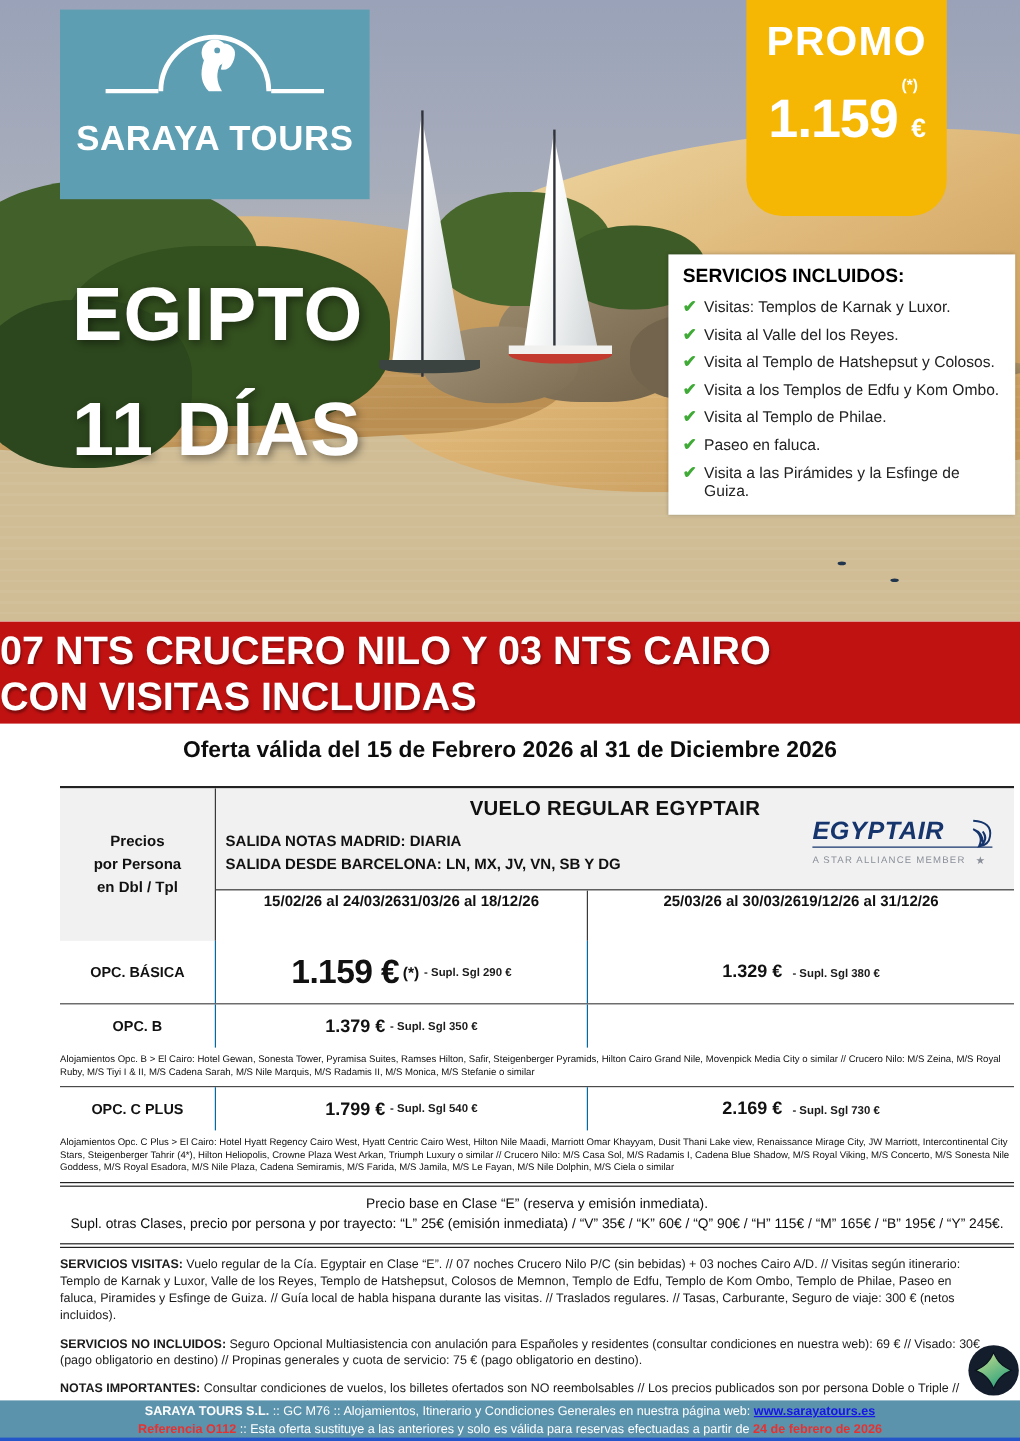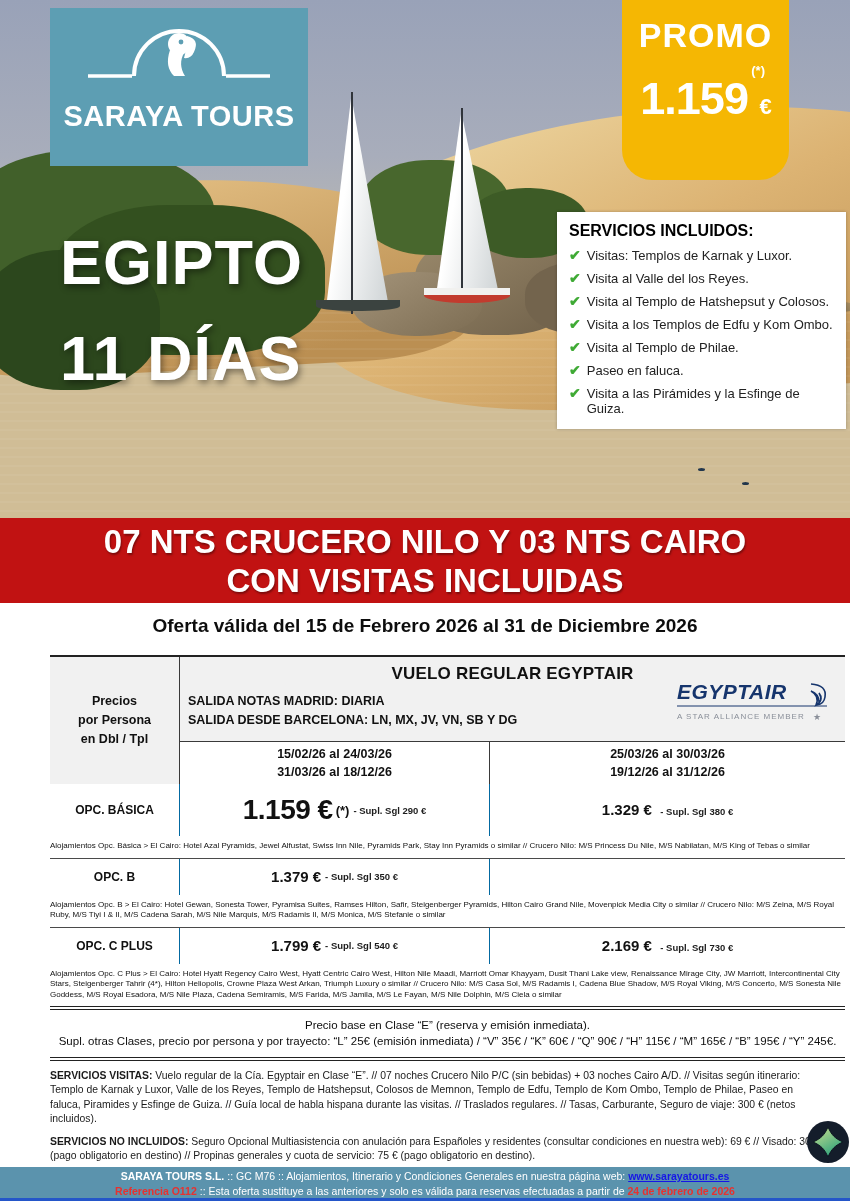--- a/index.html
+++ b/index.html
@@ -62,41 +62,41 @@
 
   
   .services { position:absolute; left:557px; top:212px; width:289px; height:217px; background:#fff;
               padding:10px 12px 8px 12px; box-shadow:0 0 3px rgba(0,0,0,.25); }
   .services-title { font-size:16px; font-weight:700; color:#000; margin-bottom:6px; }
   .svc-item { display:flex; align-items:baseline; font-size:13px; color:#222; margin:7px 0; }
   .svc-check { color:#3faa35; font-size:14px; margin-right:6px; font-weight:700; }
 
   
   .banner { position:absolute; left:0; top:518px; width:850px; height:85px; background:#c11212;
-            color:#fff; text-align:center; font-weight:700; font-size:33px; line-height:39px;
+            color:#fff; font-weight:700; font-size:33px; line-height:39px;
             padding-top:4px; text-shadow:1px 2px 2px rgba(0,0,0,.35); letter-spacing:0; }
 
   
   .validity { position:absolute; left:0; top:615px; width:850px; text-align:center;
               font-size:19px; font-weight:700; color:#0d0d0d; }
 
   
   .table-area { position:absolute; left:50px; top:655px; width:795px; color:#111; }
   .tbl { border-top:2px solid #222; }
   .tbl-head { display:flex; }
   .cell-left { width:130px; background:#f1f1f1; border-right:1px solid #3a3a3a; height:127px;
                display:flex; flex-direction:column; justify-content:center; align-items:center;
                font-weight:700; font-size:12.5px; line-height:19px; text-align:center; }
   .head-right { width:665px; }
   .head-title-block { height:85px; background:#f1f1f1; border-bottom:1px solid #3a3a3a; position:relative; }
   .head-title { text-align:center; font-size:17px; font-weight:700; padding-top:7px; letter-spacing:.2px; }
   .salida { font-size:12.5px; font-weight:700; line-height:17px; padding-left:8px; margin-top:9px; }
   .egyptair { position:absolute; right:10px; top:24px; width:160px; text-align:right; }
   .dates-row { display:flex; height:42px; }
-  .date-col { display:flex; flex-direction:column; justify-content:center; text-align:center;
+  .date-col { display:flex; justify-content:center; text-align:center;
               font-size:12.5px; font-weight:700; line-height:18px; }
   .date-col.a { width:310px; border-right:1px solid #3a3a3a; }
   .date-col.b { width:355px; }
   .opt-row { display:flex; align-items:center; }
   .opt-row .c1 { width:130px; text-align:center; font-weight:700; font-size:12px; }
   .opt-row .c2 { width:310px; text-align:center; }
   .opt-row .c1, .opt-row .c2 { align-self:stretch; display:flex; align-items:center; justify-content:center;
                                border-right:1px solid #0369a1; }
   .opt-row .c3 { width:355px; text-align:center; }
   .row-basica { height:52px; }
@@ -265,21 +265,20 @@
         <div class="c2">
           <span class="price-big">1.159 €</span>
           <span class="price-ast">(*)</span>
           <span class="suppl">- Supl. Sgl 290 €</span>
         </div>
         <div class="c3">
           <span class="price-mid">1.329 €</span>
           <span class="suppl">- Supl. Sgl 380 €</span>
         </div>
       </div>
-      <div class="hotel-note">Alojamientos Opc. Básica &gt; El Cairo: Hotel Azal Pyramids, Jewel Alfustat, Swiss Inn Nile, Pyramids Park, Stay Inn Pyramids o similar // Crucero Nilo: M/S Princess Du Nile, M/S Nabilatan, M/S King of Tebas o similar</div>
       <div class="hr1"></div>
 
       <div class="opt-row row-std">
         <div class="c1">OPC. B</div>
         <div class="c2">
           <span class="price-mid">1.379 €</span>
           <span class="suppl">- Supl. Sgl 350 €</span>
         </div>
       </div>
       <div class="hotel-note">Alojamientos Opc. B &gt; El Cairo: Hotel Gewan, Sonesta Tower, Pyramisa Suites, Ramses Hilton, Safir, Steigenberger Pyramids, Hilton Cairo Grand Nile, Movenpick Media City o similar // Crucero Nilo: M/S Zeina, M/S Royal Ruby, M/S Tiyi I &amp; II, M/S Cadena Sarah, M/S Nile Marquis, M/S Radamis II, M/S Monica, M/S Stefanie o similar</div>

